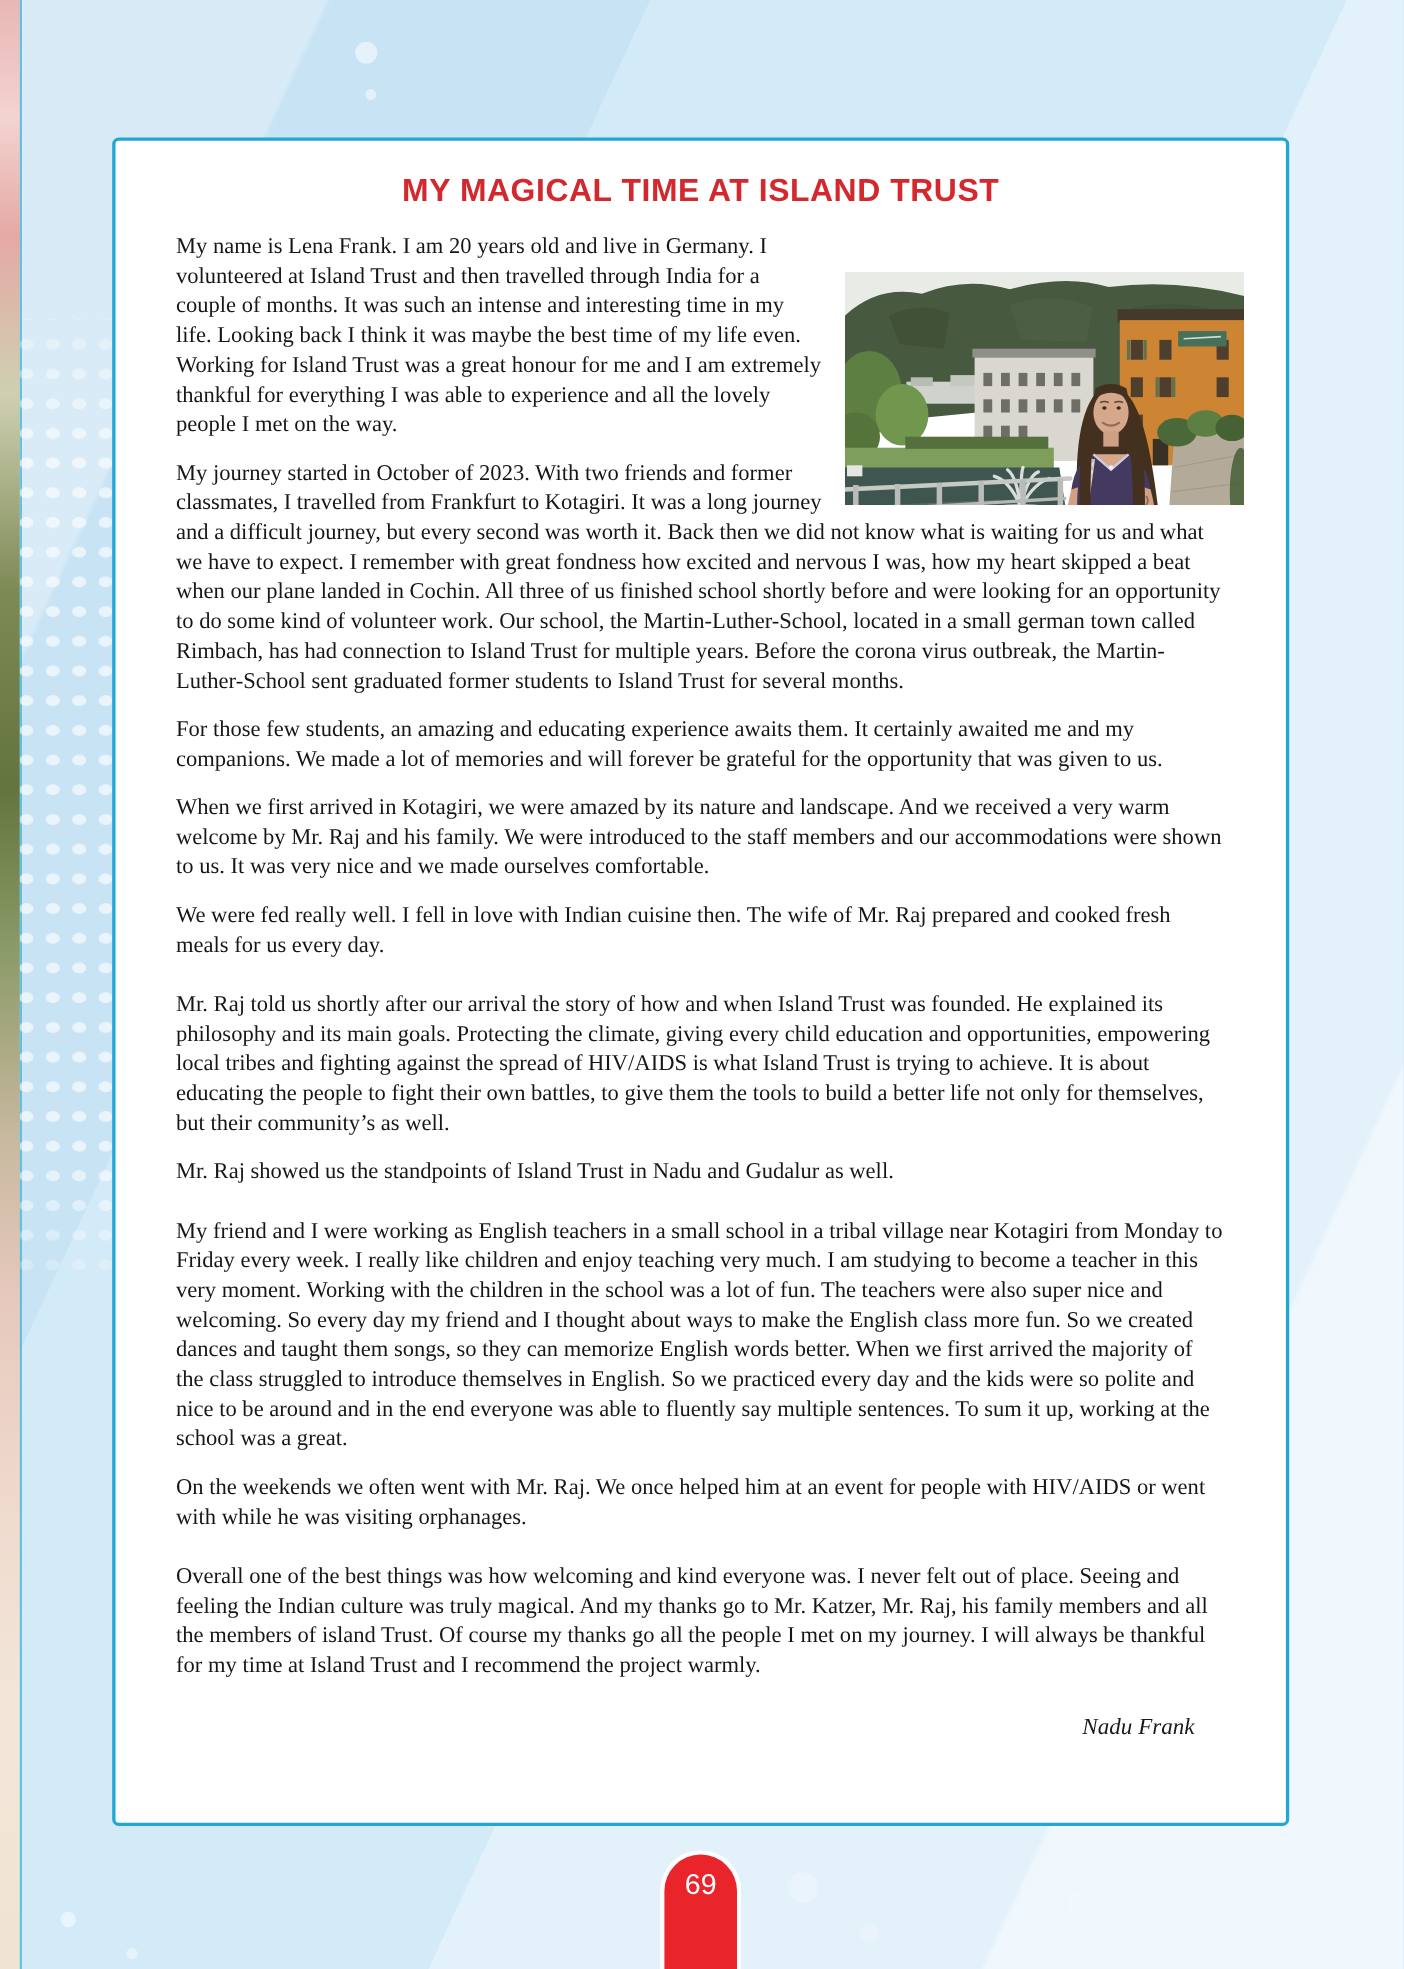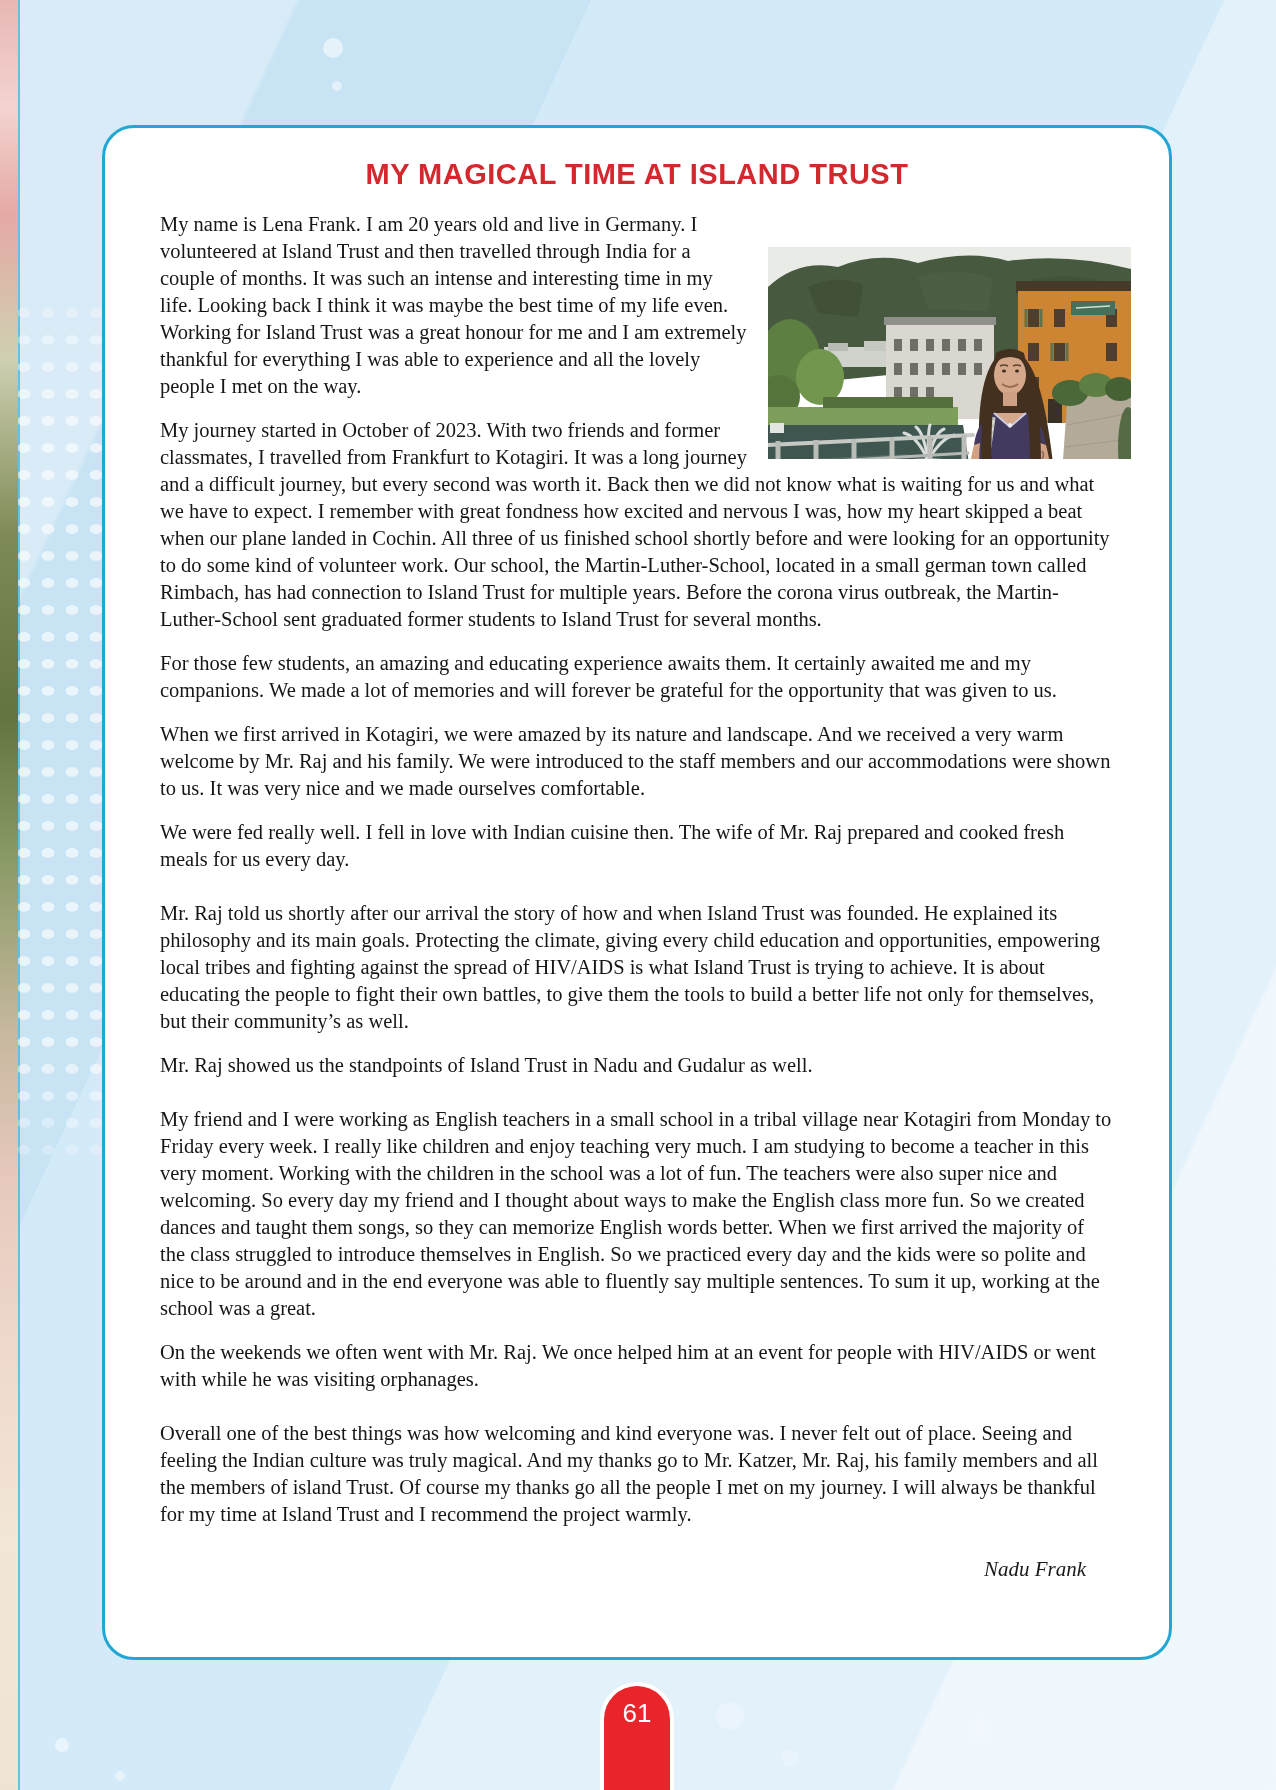--- a/index.html
+++ b/index.html
@@ -17,21 +17,21 @@
       #e8b7b5 0%, #f3d3d0 6%, #e5a9a4 12%, #cfd0b2 20%,
       #7d8a55 30%, #64743f 40%, #8a9a66 48%, #c9b9a0 58%,
       #e7c9bd 66%, #efd9cd 76%, #f2e6d8 86%, #efe4d4 100%);
   }
   .floral-strip:after{content:"";position:absolute;right:-2px;top:0;width:2px;height:100%;background:#49b7d8;opacity:.8;}
   .dots-svg{position:absolute;left:16px;top:280px;}
   .decor-svg{position:absolute;left:0;top:0;}
   .card{
     position:absolute;left:102px;top:125px;width:1070px;height:1535px;
     box-sizing:border-box;background:#ffffff;
-    border:3px solid #22a7d4;border-radius:32px;
+    border:3px solid #22a7d4;border-radius:6px;
     padding:30px 38px 0 38px;
   }
   .title{
     margin:0 0 20px 0;text-align:center;
     font-family:"Liberation Sans", sans-serif;font-weight:bold;
     font-size:29px;letter-spacing:.5px;color:#d3282d;
   }
   .article-body{font-size:20.5px;line-height:27px;color:#161616;}
   .photo-float{
     float:right;width:363px;height:212px;margin:36px 0 12px 18px;
@@ -260,16 +260,16 @@
           <div class="block">
             <p>Overall one of the best things was how welcoming and kind everyone was. I never felt out of place. Seeing and feeling the Indian culture was truly magical. And my thanks go to Mr. Katzer, Mr. Raj, his family members and all the members of island Trust. Of course my thanks go all the people I met on my journey. I will always be thankful for my time at Island Trust and I recommend the project warmly.</p>
           </div>
         </div>
 
       <div class="signature">Nadu Frank</div>
     </div>
   </div>
 
   <div class="page-badge">
-    <span>61</span>
+    <span>69</span>
   </div>
 
 </div>
 
 </body></html>

